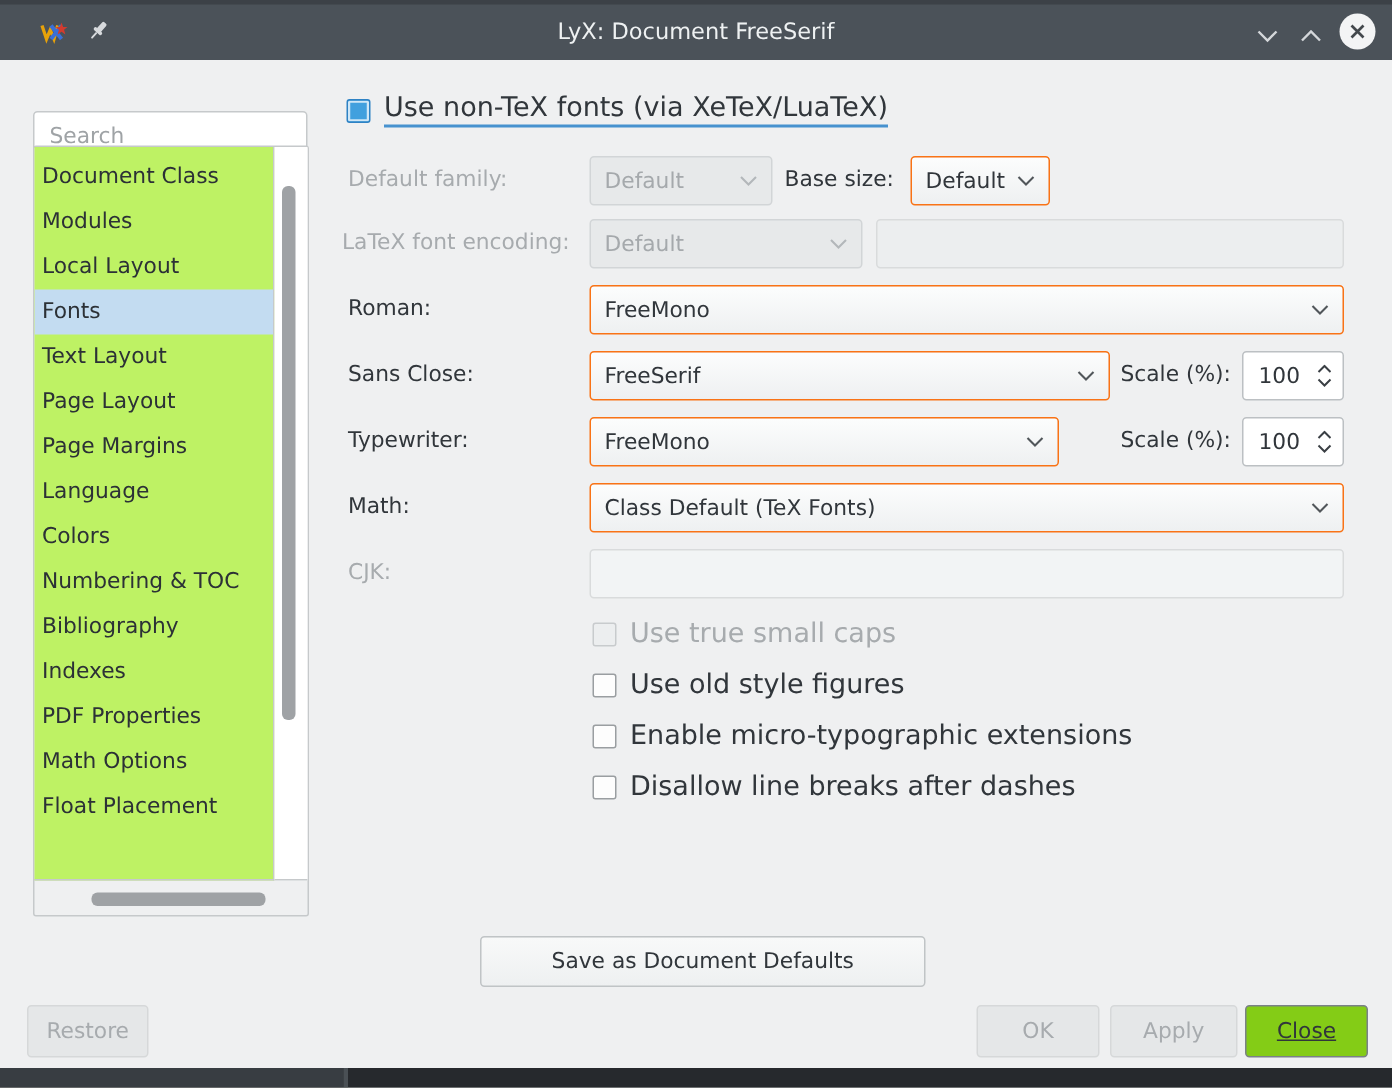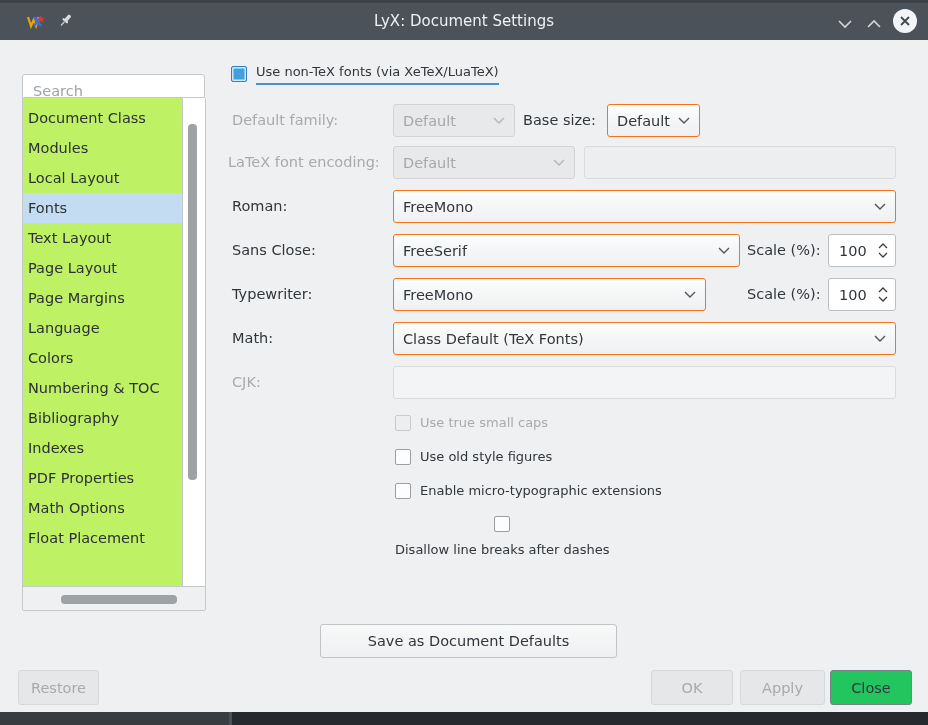--- a/index.html
+++ b/index.html
@@ -43,29 +43,29 @@
          font-family:"DejaVu Sans",sans-serif;outline:none;}
   .text-input.cjk{background:#f2f4f5;}
   .spin{position:absolute;height:33px;width:68px;border:1px solid #bcc0c3;border-radius:3px;
          background:#ffffff;display:flex;align-items:center;justify-content:space-between;
          padding:0 7px 0 10px;font-size:14.5px;color:#31363b;}
   .spin .arrows{display:flex;flex-direction:column;gap:3px;align-items:center;}
   .cb{width:16px;height:16px;border:1px solid #9a9ea1;border-radius:2px;background:#fdfdfd;flex:none;}
   .cb.disabled{border-color:#c8cbcd;background:#eceeef;}
   .cb.checked{background:#41a0de;border-color:#2e82c4;box-shadow:inset 0 0 0 1.5px #cfe7f7;}
   .cbrow{position:absolute;display:flex;align-items:center;gap:9px;height:18px;}
-  .cbrow .cblabel{font-size:13px;color:#31363b;line-height:18px;white-space:nowrap;}
+  .cbrow .cblabel{font-size:18px;color:#31363b;line-height:18px;white-space:nowrap;}
   .cbrow.disabled .cblabel{color:#a7abae;}
   .nontex-label{font-size:14.5px;color:#2c3136;border-bottom:2px solid #4792cf;padding-bottom:2px;}
   
   .btn{position:absolute;border:1px solid #c0c4c6;border-radius:3px;
        background:linear-gradient(#f8f9f9,#eef0f1);font-size:14.5px;color:#31363b;
        display:flex;align-items:center;justify-content:center;cursor:default;}
   .btn.disabled{background:#e5e7e8;color:#a7abae;border-color:#d6d8d9;}
-  .btn.focusd{background:#22c55e;border-color:#7a8186;}
+  .btn.focusd{background:#84cc16;border-color:#7a8186;text-decoration:underline;}
   
   .bottomstrip{position:absolute;left:0;top:712px;width:928px;height:13px;background:#26292d;}
   .bottomstrip .seg{position:absolute;left:0;top:0;width:229px;height:13px;background:#383d42;}
   .bottomstrip .notch{position:absolute;left:229px;top:0;width:3px;height:13px;background:#4a5055;}
 </style>
 </head>
 <body>
 
 <div class="window">
 
@@ -79,21 +79,21 @@
     </span>
     <span class="tb-icon" style="left:57px;top:9px;">
       <svg width="17" height="17" viewBox="0 0 16 16">
         <g transform="rotate(42 8 8)" fill="#d7dadd">
           <rect x="6.3" y="1.5" width="3.4" height="6.5" rx="1"></rect>
           <rect x="4.8" y="7.2" width="6.4" height="2.2" rx="1.1"></rect>
           <rect x="7.4" y="9.4" width="1.2" height="5" rx="0.6"></rect>
         </g>
       </svg>
     </span>
-    <div class="title">LyX: Document Settings</div>
+    <div class="title">LyX: Document FreeSerif</div>
     <span class="tb-btn" style="left:837px;">
       <svg width="16" height="10" viewBox="0 0 16 10">
         <polyline points="2,2 8,8 14,2" fill="none" stroke="#d4d7da" stroke-width="1.6"></polyline>
       </svg>
     </span>
     <span class="tb-btn" style="left:866px;">
       <svg width="16" height="10" viewBox="0 0 16 10">
         <polyline points="2,8 8,2 14,8" fill="none" stroke="#d4d7da" stroke-width="1.6"></polyline>
       </svg>
     </span>
@@ -223,21 +223,21 @@
         <span class="cblabel">Use true small caps</span>
       </div>
       <div class="cbrow" style="left: 395px; top: 448px;">
         <span class="cb"></span>
         <span class="cblabel">Use old style figures</span>
       </div>
       <div class="cbrow" style="left: 395px; top: 482px;">
         <span class="cb"></span>
         <span class="cblabel">Enable micro-typographic extensions</span>
       </div>
-      <div class="cbrow" style="left: 395px; top: 516px; flex-direction: column;">
+      <div class="cbrow" style="left: 395px; top: 516px;">
         <span class="cb"></span>
         <span class="cblabel">Disallow line breaks after dashes</span>
       </div>
     </div>
 
   <div class="btn" style="left:320px;top:624px;width:297px;height:34px;">
       <span>Save as Document Defaults</span>
     </div>
 
   <div class="btn disabled" style="left:18px;top:670px;width:81px;height:35px;">

